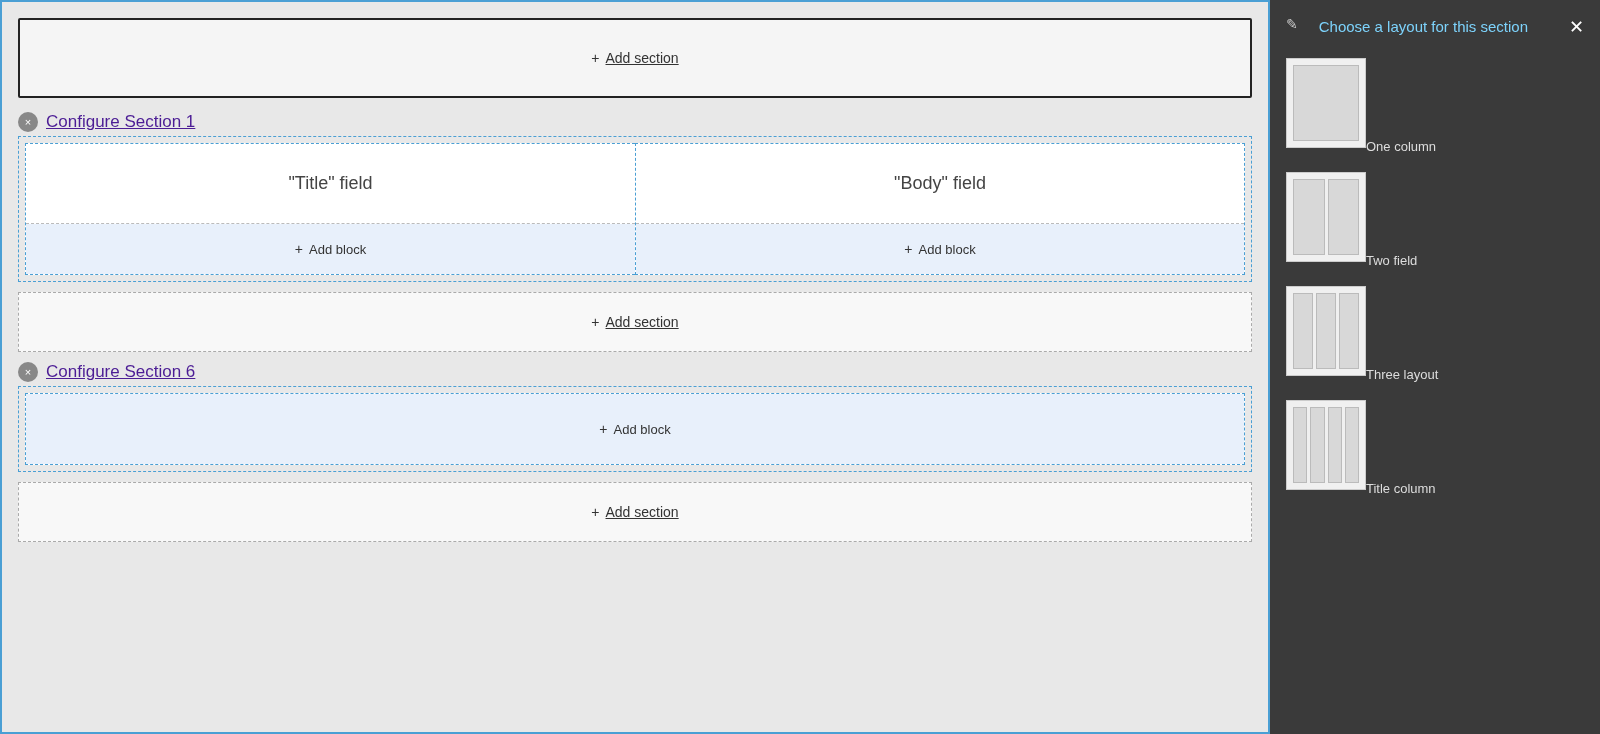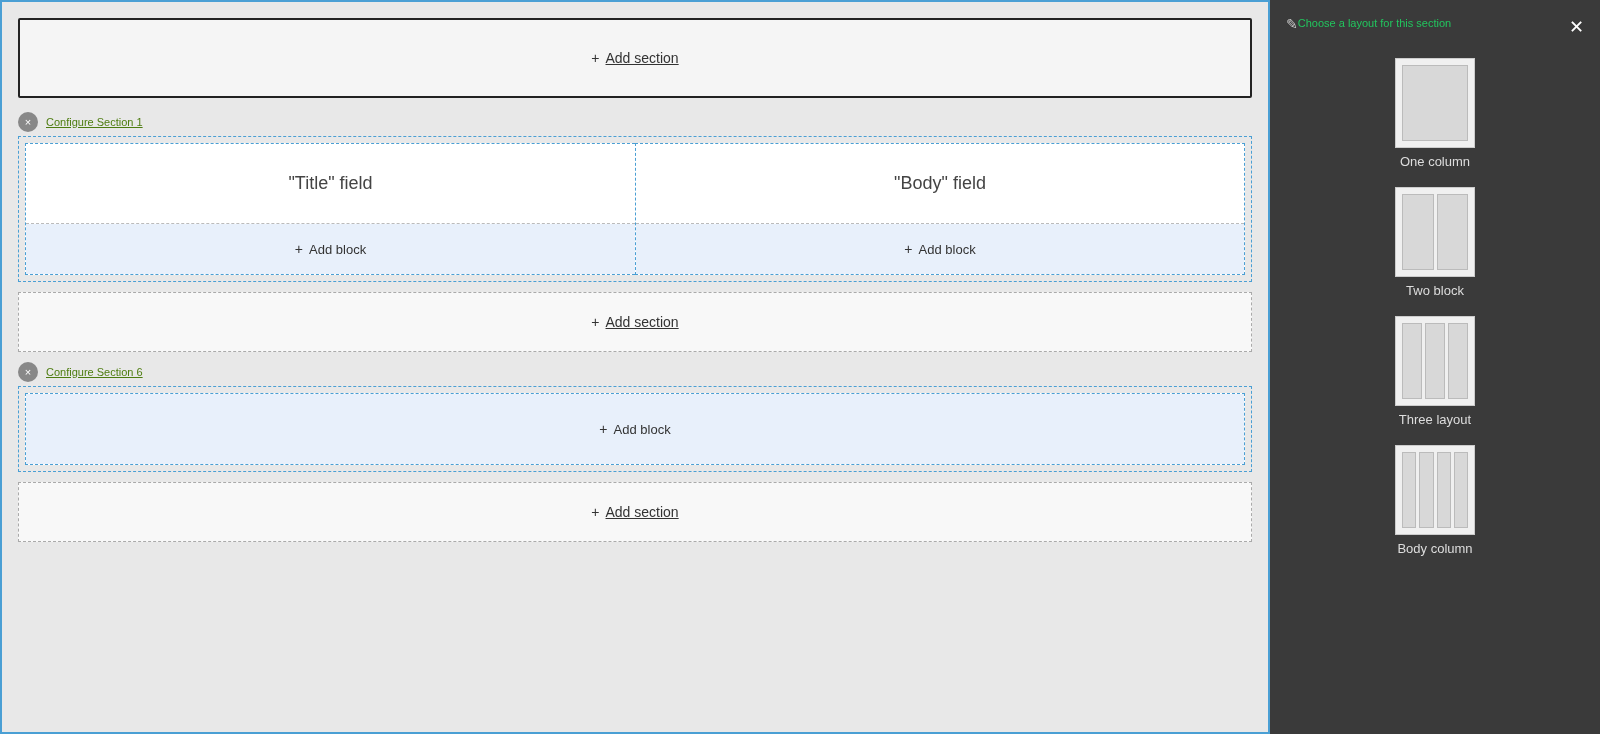--- a/index.html
+++ b/index.html
@@ -68,22 +68,22 @@
       cursor: pointer;
       display: flex;
       align-items: center;
       justify-content: center;
       font-size: 11px;
       margin-right: 8px;
       flex-shrink: 0;
     }
 
     .section-title-link {
-      font-size: 11px;
-      color: #4d7c0f;
+      font-size: 17px;
+      color: #4c1d95;
       text-decoration: underline;
       cursor: pointer;
     }
 
     
     .section-body {
       border: 1.5px dashed #4a9fd4;
       background: transparent;
       padding: 6px;
     }
@@ -155,45 +155,45 @@
     }
 
     .sidebar-header {
       display: flex;
       align-items: flex-start;
       justify-content: space-between;
       margin-bottom: 20px;
     }
 
     .sidebar-header-title {
-      font-size: 11px;
-      color: #22c55e;
+      font-size: 15px;
+      color: #7dd3fc;
       line-height: 1.4;
       flex: 1;
-      margin-left: 0;
+      margin-left: 21px;
     }
 
     .sidebar-close-btn {
       background: none;
       border: none;
       color: #fff;
       font-size: 18px;
       cursor: pointer;
       flex-shrink: 0;
     }
 
     .pencil-icon {
       color: #ccc;
       font-size: 14px;
     }
 
     .layout-option {
       display: flex;
-      flex-direction: column;
-      align-items: center;
+      flex-direction: row;
+      align-items: flex-end;
       margin-bottom: 18px;
       cursor: pointer;
     }
 
     .layout-preview {
       width: 80px;
       height: 90px;
       background: #f0f0f0;
       border: 1px solid #ccc;
       display: flex;
@@ -296,33 +296,33 @@
         <div class="layout-preview">
           <div class="layout-col"></div>
         </div>
         <span class="layout-label">One column</span>
       </div>
       <div class="layout-option">
         <div class="layout-preview">
           <div class="layout-col"></div>
           <div class="layout-col"></div>
         </div>
-        <span class="layout-label">Two block</span>
+        <span class="layout-label">Two field</span>
       </div>
       <div class="layout-option">
         <div class="layout-preview">
           <div class="layout-col"></div>
           <div class="layout-col"></div>
           <div class="layout-col"></div>
         </div>
         <span class="layout-label">Three layout</span>
       </div>
       <div class="layout-option">
         <div class="layout-preview">
           <div class="layout-col"></div>
           <div class="layout-col"></div>
           <div class="layout-col"></div>
           <div class="layout-col"></div>
         </div>
-        <span class="layout-label">Body column</span>
+        <span class="layout-label">Title column</span>
       </div>
     </div>
 </div>
 
 </body></html>

